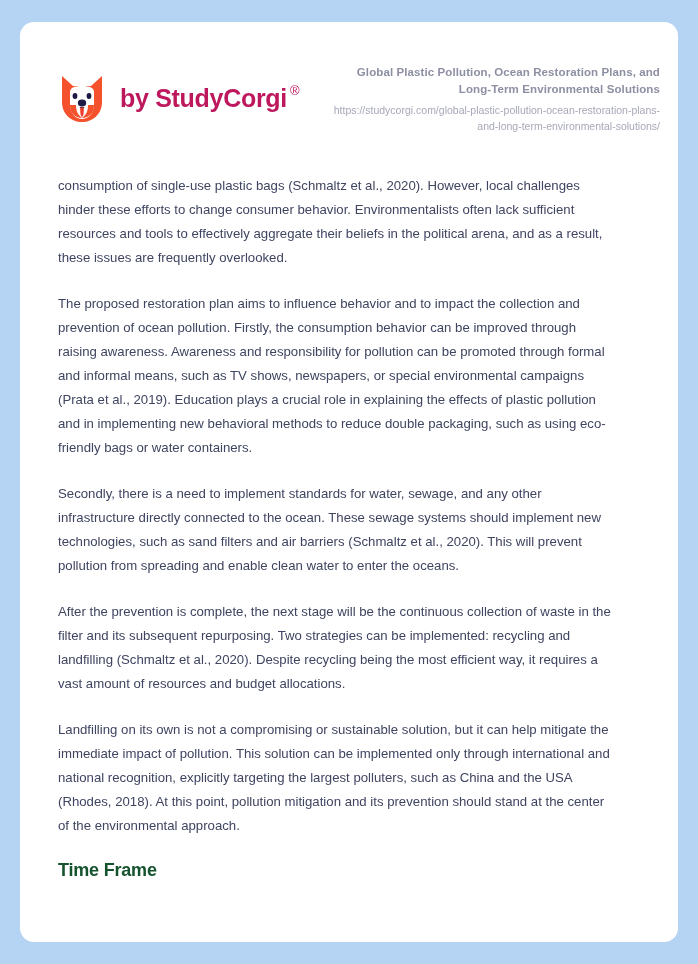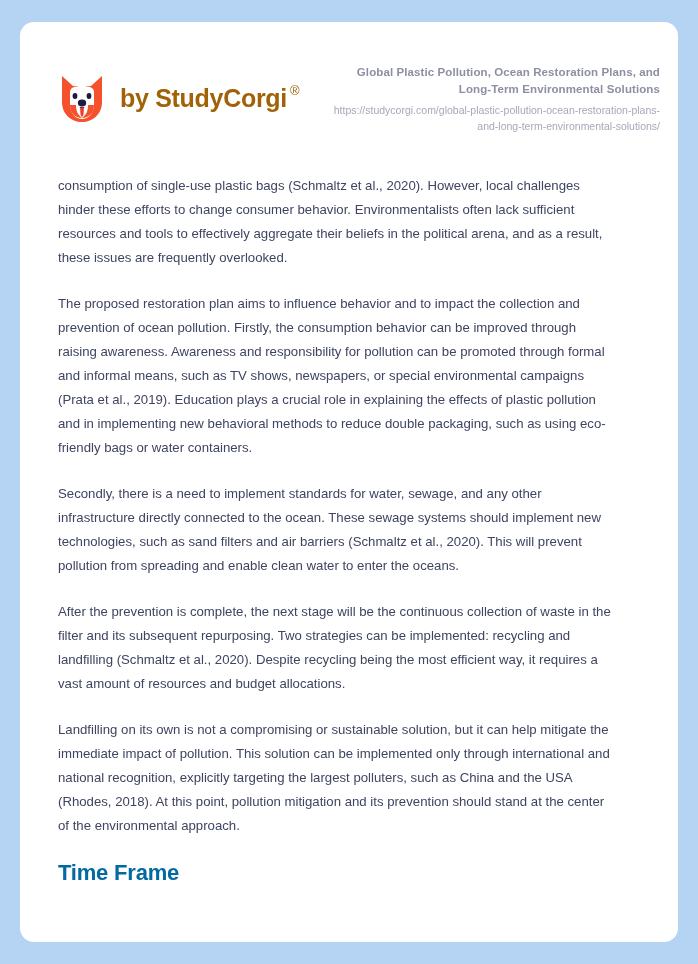--- a/index.html
+++ b/index.html
@@ -39,21 +39,21 @@
   }
   .corgi-logo {
     width: 48px;
     height: 52px;
     flex: 0 0 auto;
     display: block;
   }
   .brand-wordmark {
     display: flex;
     align-items: flex-start;
-    color: #a16207;
+    color: #be185d;
     font-size: 25px;
     font-weight: bold;
     letter-spacing: -0.3px;
     line-height: 1;
     text-align: center;
   }
   .brand-reg {
     font-size: 13px;
     font-weight: normal;
     margin-left: 3px;
@@ -84,22 +84,22 @@
     padding: 40px 64px 0 38px;
   }
   .doc-paragraph {
     color: #3f4460;
     font-size: 13.2px;
     line-height: 1.82;
     margin: 0 0 22px 0;
     text-align: left;
   }
   .doc-heading {
-    color: #0369a1;
-    font-size: 22px;
+    color: #14532d;
+    font-size: 18px;
     font-weight: bold;
     margin: 10px 0 0 0;
     letter-spacing: -0.2px;
   }
 </style>
 </head>
 <body>
 
 <div class="page-card">
 

